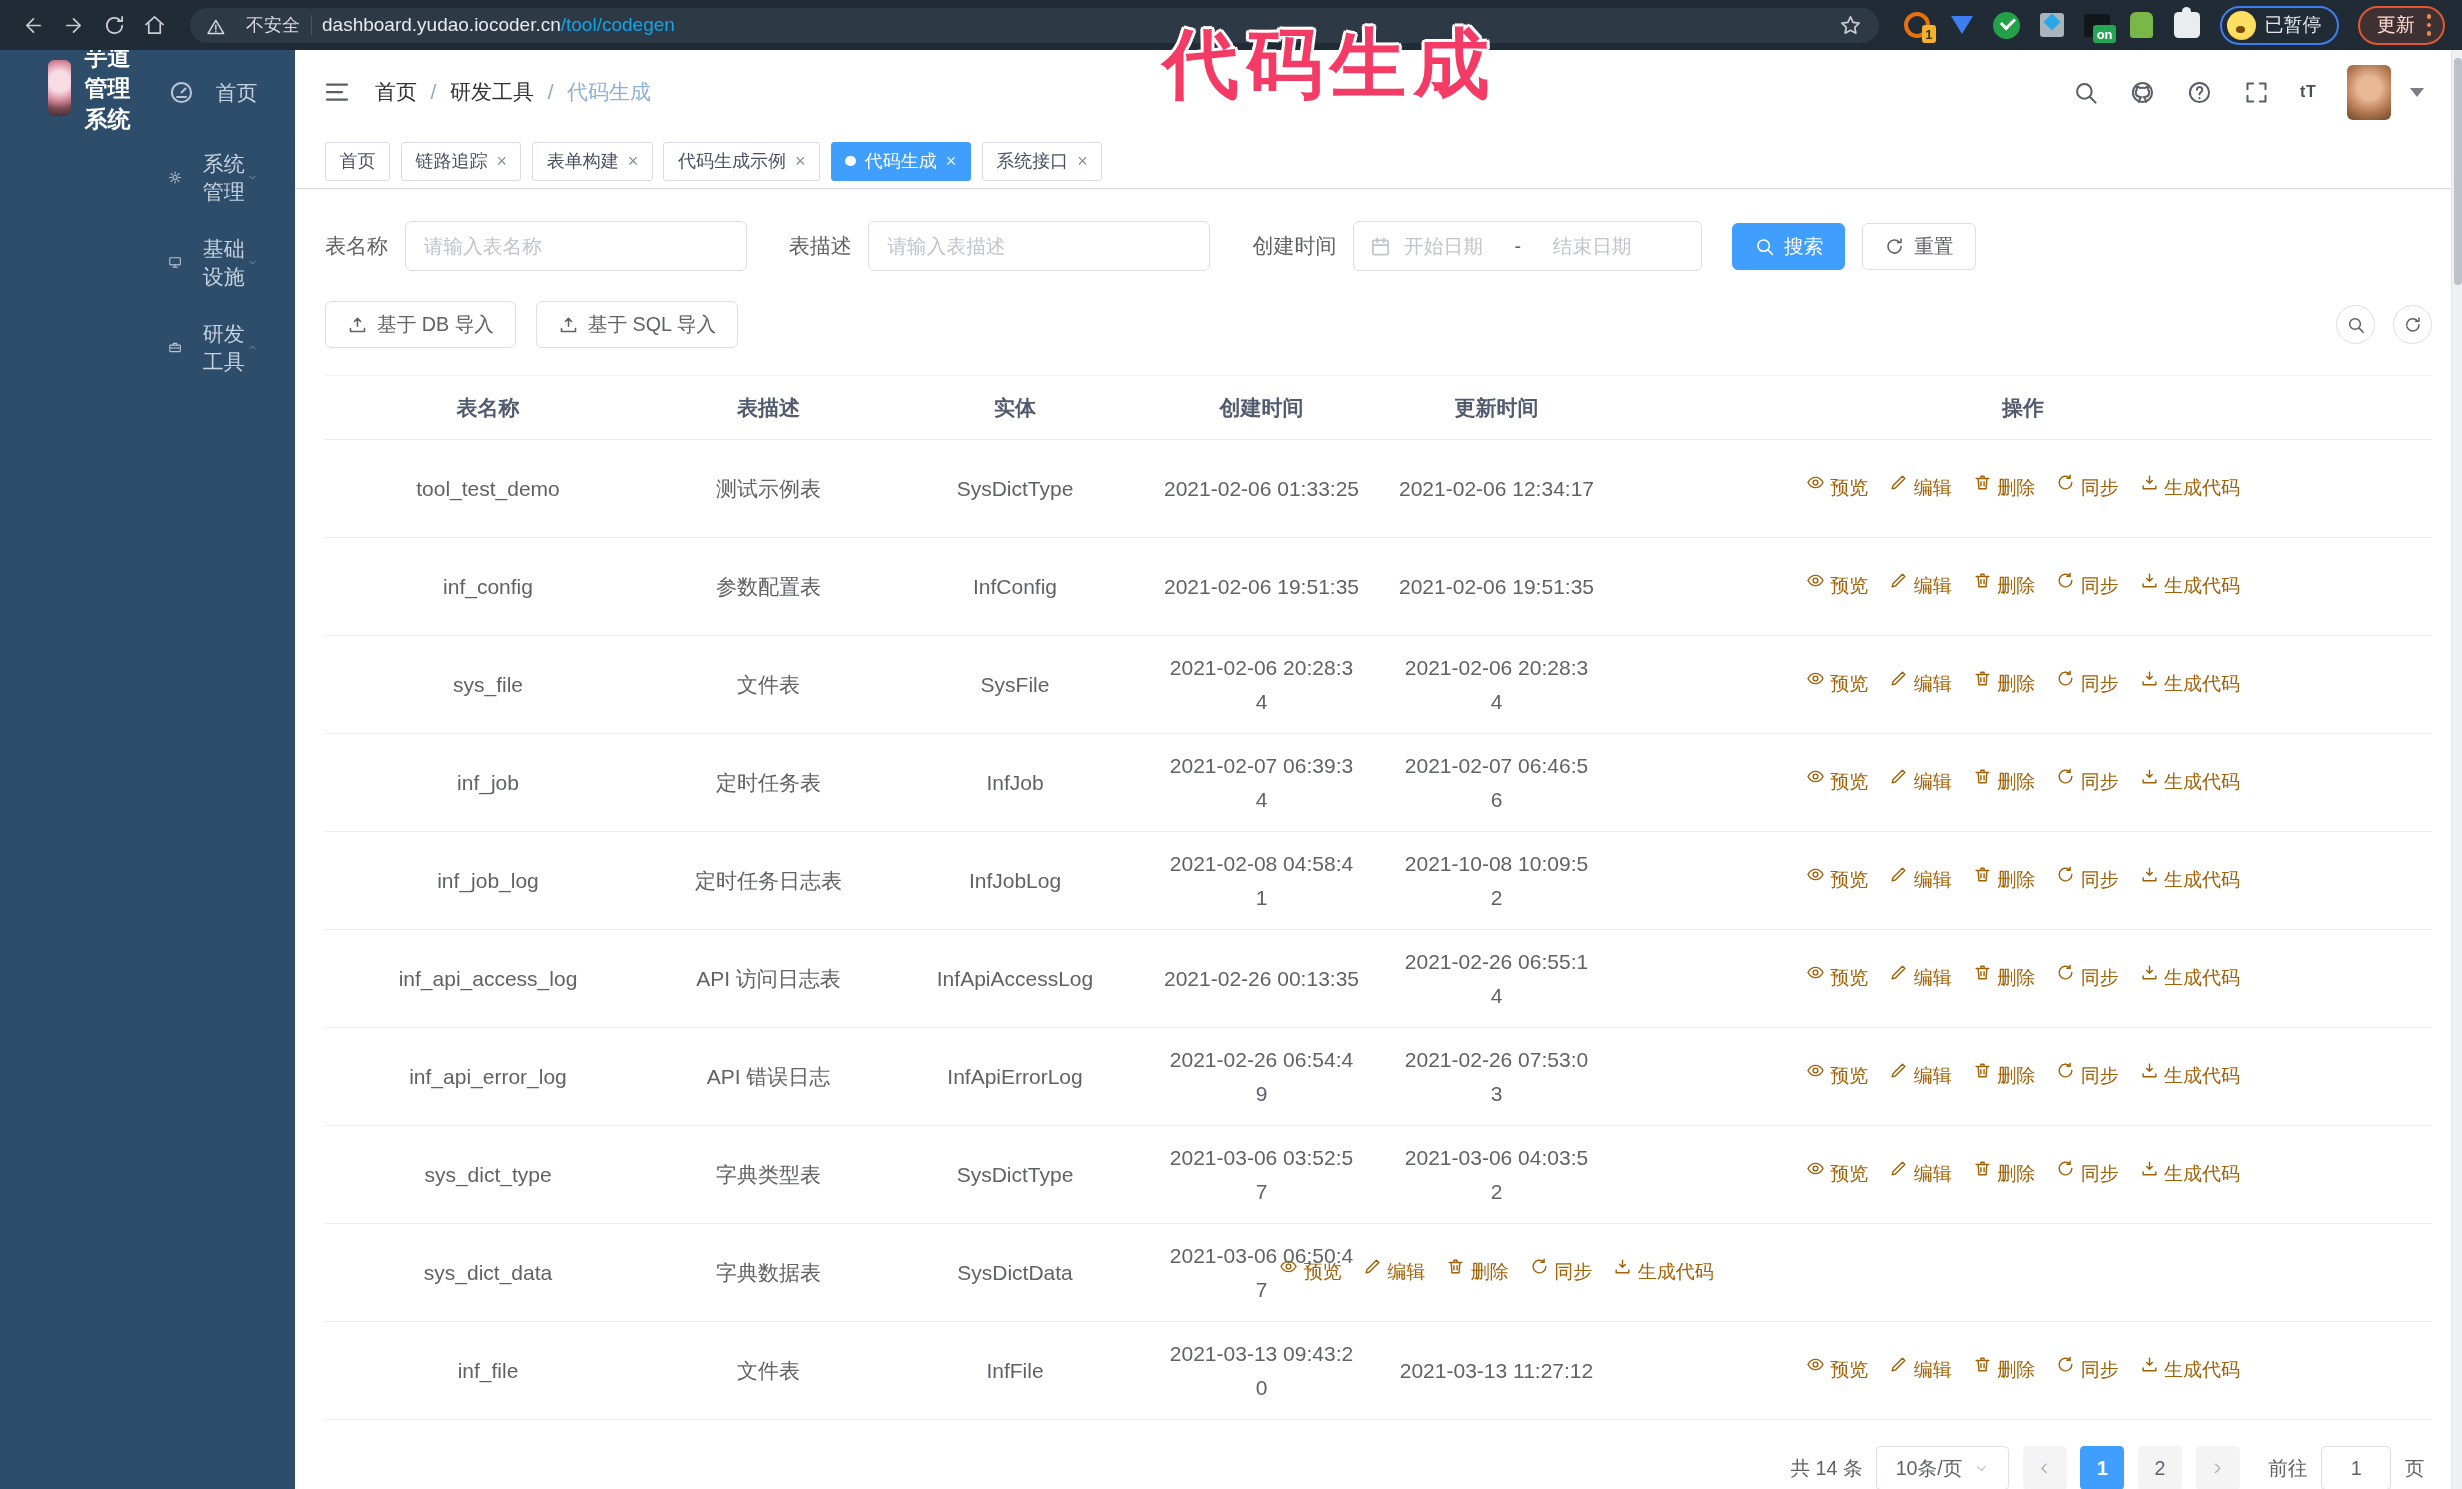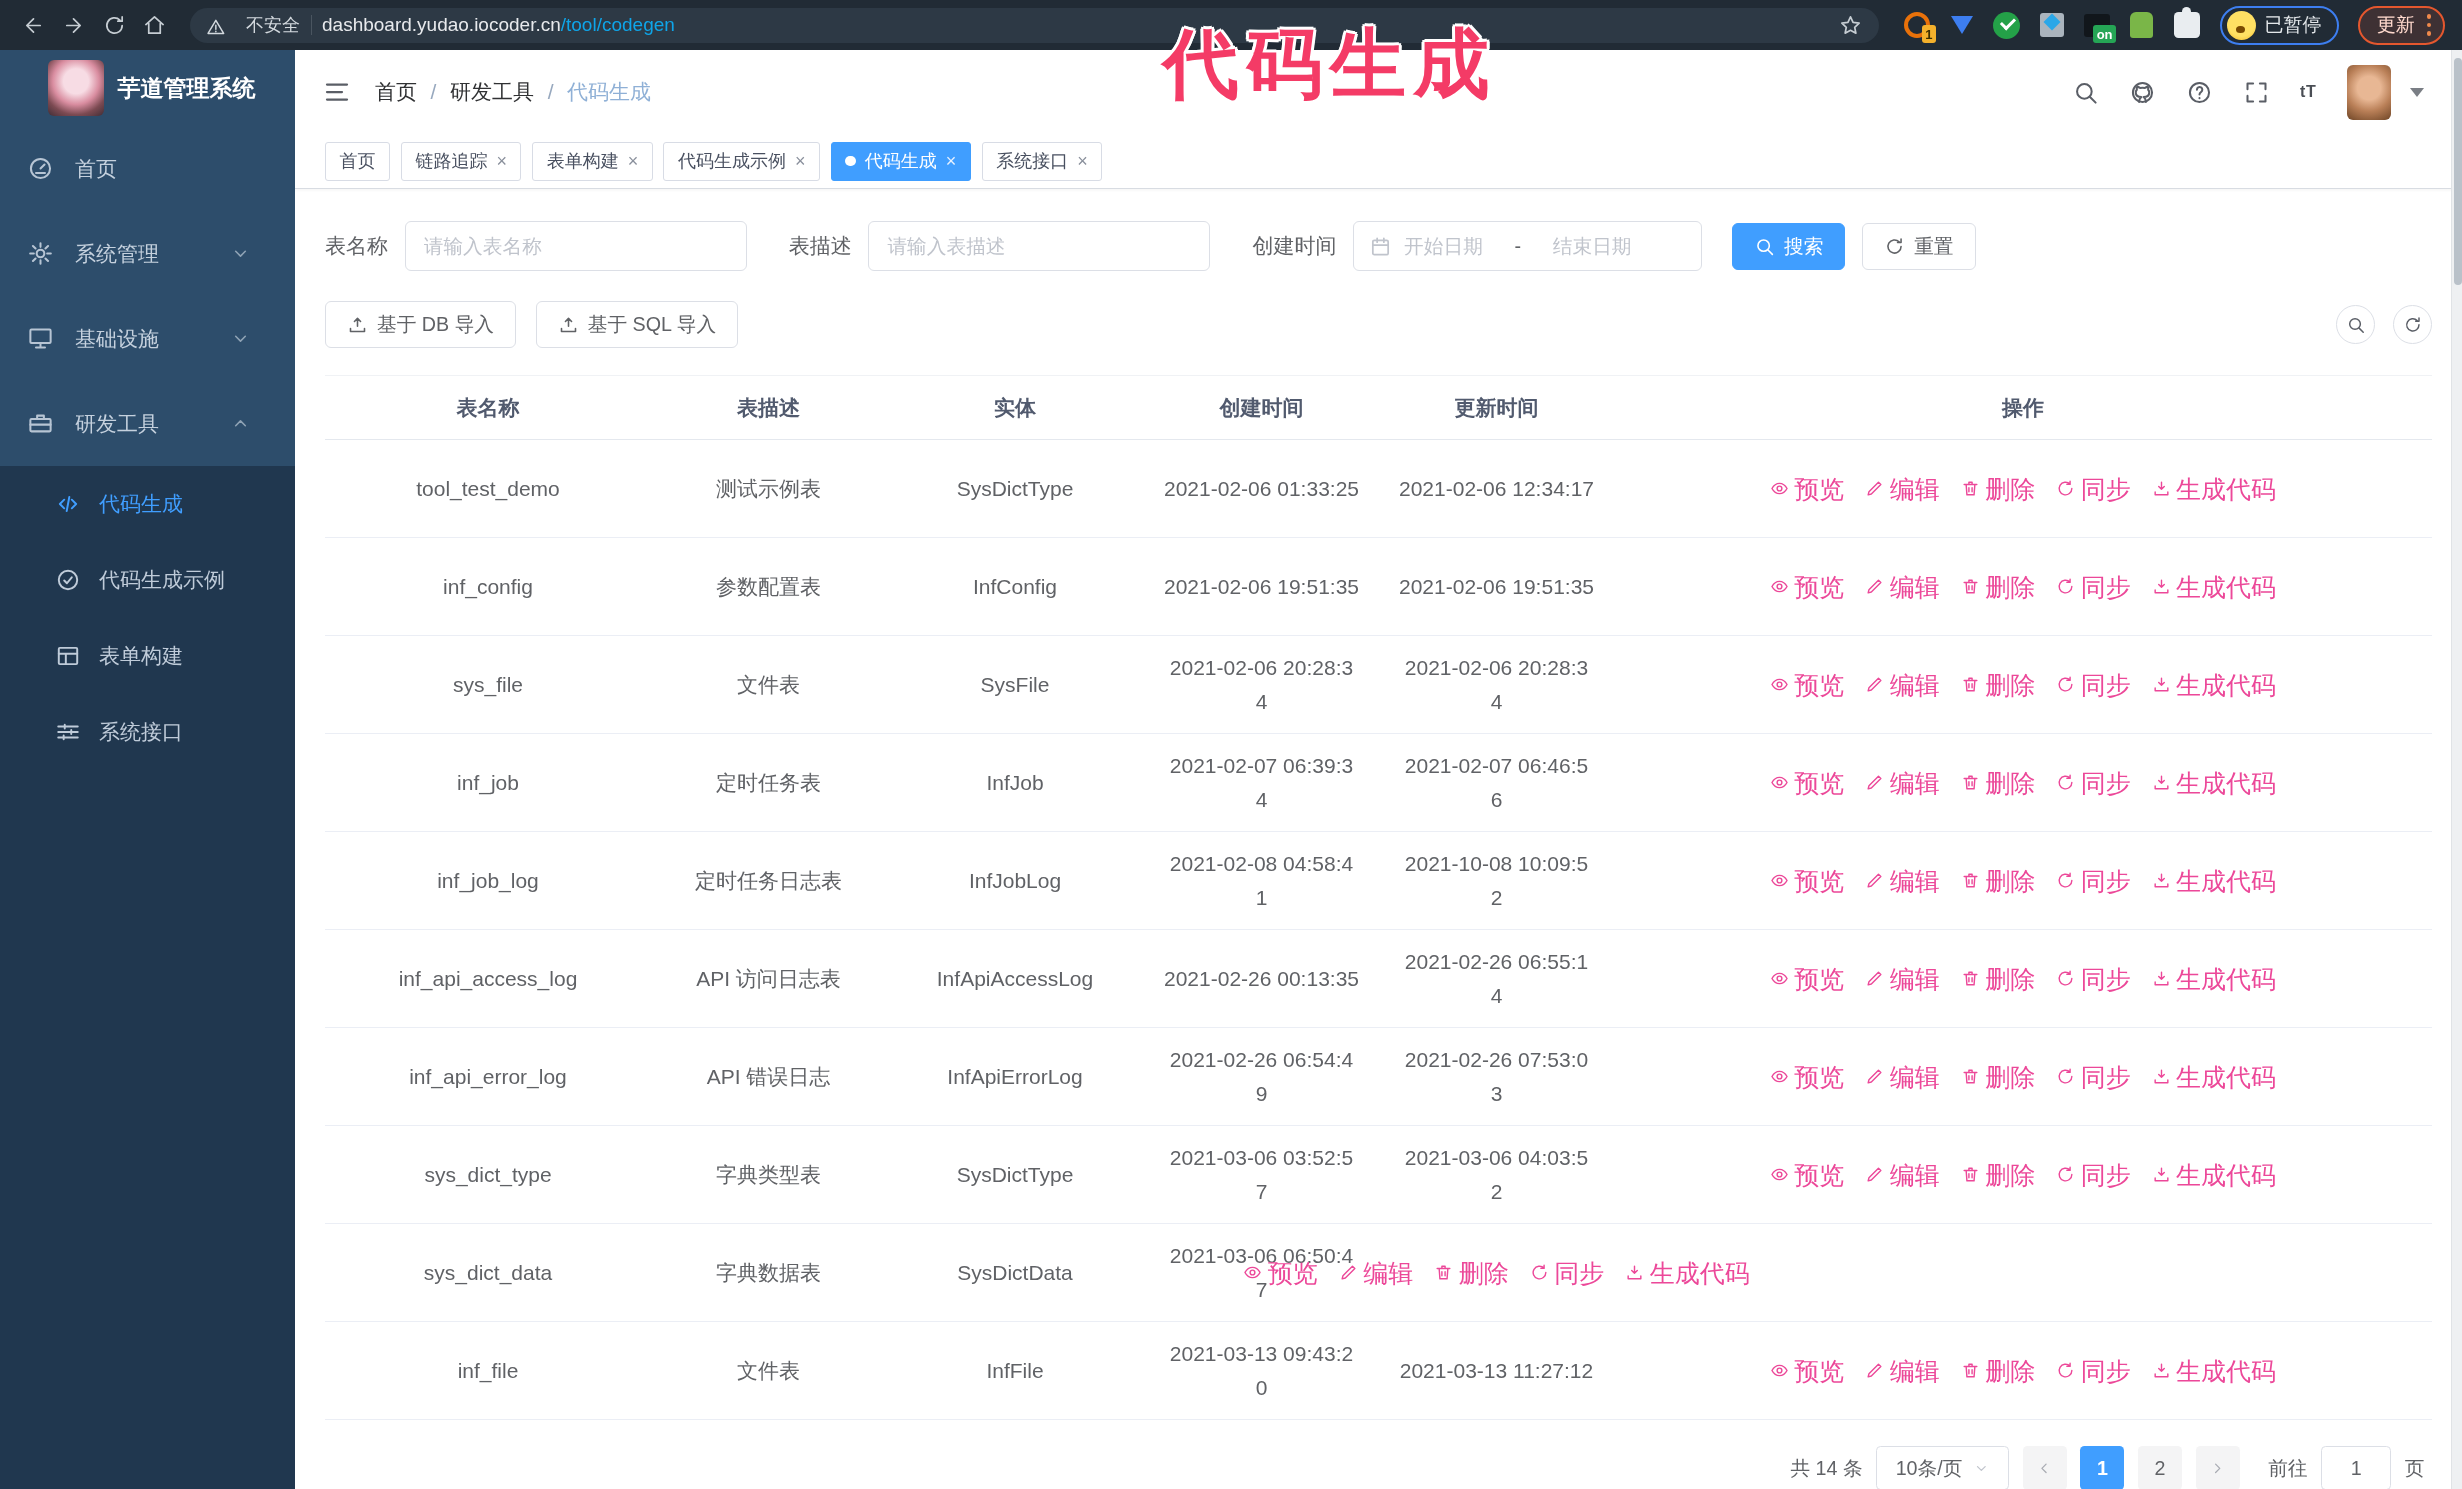--- a/index.html
+++ b/index.html
@@ -37,21 +37,21 @@
   .ext7:after{content:"";position:absolute;top:-5.3px;left:8.3px;width:9px;height:9px;border-radius:50%;background:#e9edf0}
   .profile-pill{display:flex;align-items:center;gap:9px;border:2.3px solid #3d7ef0;border-radius:19.7px;padding:3px 15px 3px 4.5px;color:#e3e7ea;font-size:19px;margin-left:10.6px;white-space:nowrap}
   .emoji{width:29px;height:29px;border-radius:50%;background:radial-gradient(circle at 50% 40%,#ffe063 60%,#f5b51e);position:relative}
   .emoji:after{content:"";position:absolute;left:9.8px;top:15px;width:9px;height:7.6px;border-radius:50%;background:#7a4a00}
   .update-pill{display:flex;align-items:center;gap:12px;border:2.3px solid #e4572e;background:rgba(228,87,46,.15);border-radius:19.7px;padding:4.5px 12px 4.5px 16.7px;color:#ffd9cd;font-size:19px;margin-left:12px;white-space:nowrap}
   .kebab{display:flex;flex-direction:column;gap:3.8px}
   .kebab i{width:4.5px;height:4.5px;border-radius:50%;background:#f08a4b}
 
   
   .app{display:flex;height:1440px}
-  .sidebar{width:295px;background:#2d4d6b;display:flex;flex-direction:column;flex-shrink:0}
+  .sidebar{width:295px;background:#2d4d6b;display:flex;flex-shrink:0}
   .logo-row{height:76px;display:flex;align-items:center;padding-left:48px;gap:13.6px}
   .logo-img{width:56px;height:56px;border-radius:6px;background:
      radial-gradient(circle at 50% 38%,#f7dce4 28%,#d98da0 52%,#7c4a52 75%,#3f2d35)}
   .logo-title{color:#fff;font-size:23px;font-weight:bold}
   .menu-item{height:85px;display:flex;align-items:center;padding:0 23px 0 27px;color:#c5d1de;font-size:21px;cursor:pointer}
   .menu-item .ic{width:27px;height:27px;margin-right:21px;color:#b7c5d4}
   .menu-item .chev{margin-left:auto;width:21px;height:21px;color:#8fa3b5}
   .submenu{background:#20374f;flex:1;padding-bottom:15px}
   .sub-item{height:76px;display:flex;align-items:center;padding-left:55px;color:#bfcbd9;font-size:21px;cursor:pointer}
   .sub-item .ic{width:26px;height:26px;margin-right:18px}
@@ -95,21 +95,21 @@
   .rbtn .ic{width:19.7px;height:19.7px}
 
   .table{margin-top:27px;border-top:1.5px solid #f0f2f5;font-size:21px}
   .thead,.trow{display:grid;grid-template-columns:326px 235px 258px 235px 235px 1fr;align-items:center}
   .thead{height:64px;color:#515a6e;font-weight:bold;border-bottom:1.5px solid #e4e8ee}
   .thead div{text-align:center}
   .trow{min-height:98px;border-bottom:1.5px solid #ebeef5;color:#606266}
   .trow>div{text-align:center;line-height:1.6}
   .cell-date{white-space:pre-line}
   .ops{display:flex;justify-content:center;flex-wrap:nowrap;gap:0}
-  .op{display:inline-flex;align-items:center;gap:5.3px;color:#ec4899;font-size:25px;margin:0 10.6px;cursor:pointer;white-space:nowrap}
+  .op{display:inline-flex;gap:5.3px;color:#a16207;font-size:19px;margin:0 10.6px;cursor:pointer;white-space:nowrap}
   .op .ic{width:19px;height:19px}
 
   .pager{display:flex;align-items:center;justify-content:flex-end;gap:13.6px;padding:26px 7.6px 0 0;font-size:19.7px;color:#606266}
   .psel{width:133px;height:44px;border:1.5px solid #dcdfe6;border-radius:4.5px;display:flex;align-items:center;justify-content:center;gap:10.6px;color:#606266;cursor:pointer}
   .psel .ic{width:16.7px;height:16.7px;color:#c0c4cc}
   .pbtn{min-width:44px;height:44px;border-radius:4.5px;background:#f4f4f5;display:flex;align-items:center;justify-content:center;color:#606266;cursor:pointer;font-size:19.7px}
   .pbtn .ic{width:16.7px;height:16.7px;color:#a8abb2}
   .pbtn.active{background:#409eff;color:#fff;font-weight:bold}
   .goto-input{width:70px;height:44px;border:1.5px solid #dcdfe6;border-radius:4.5px;text-align:center;font-size:19.7px;color:#606266;outline:none;font-family:inherit}
 

